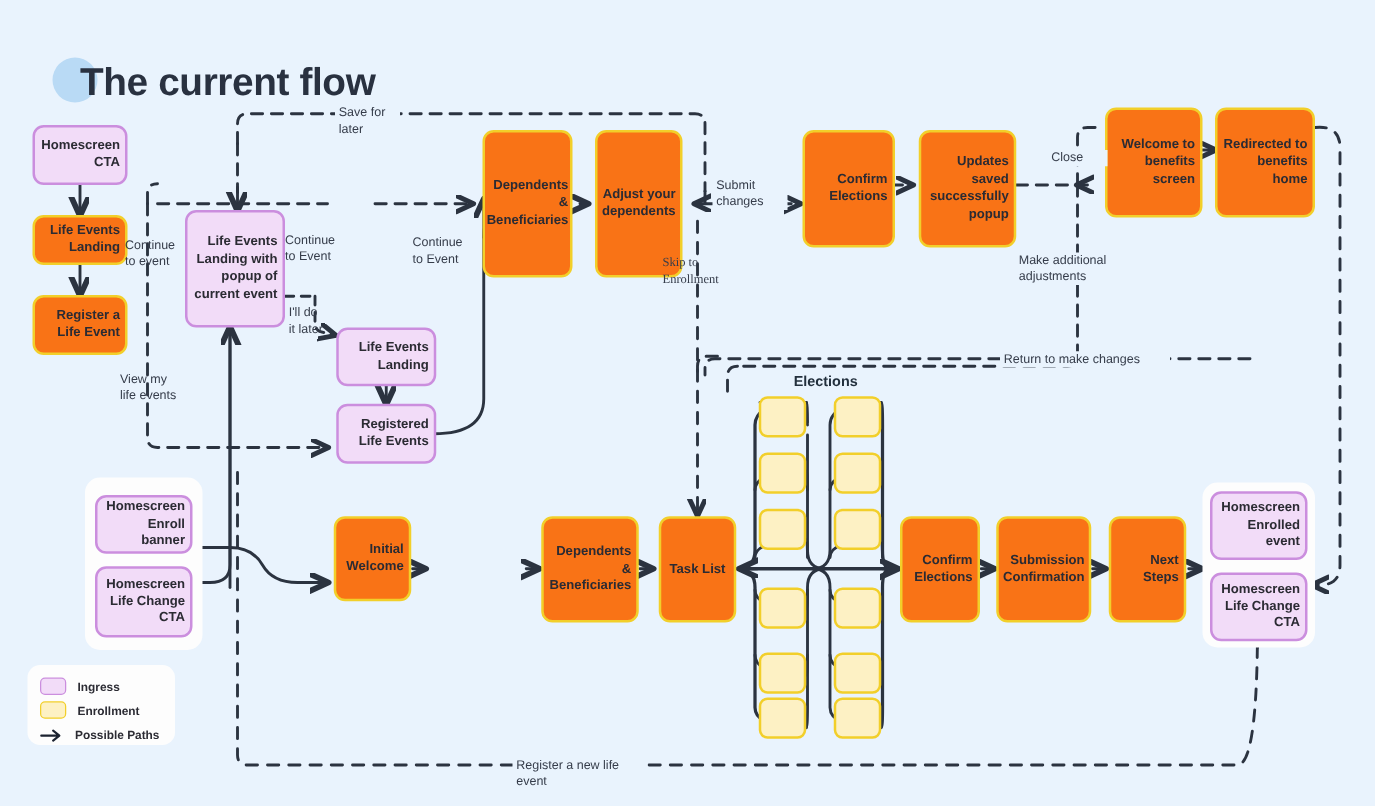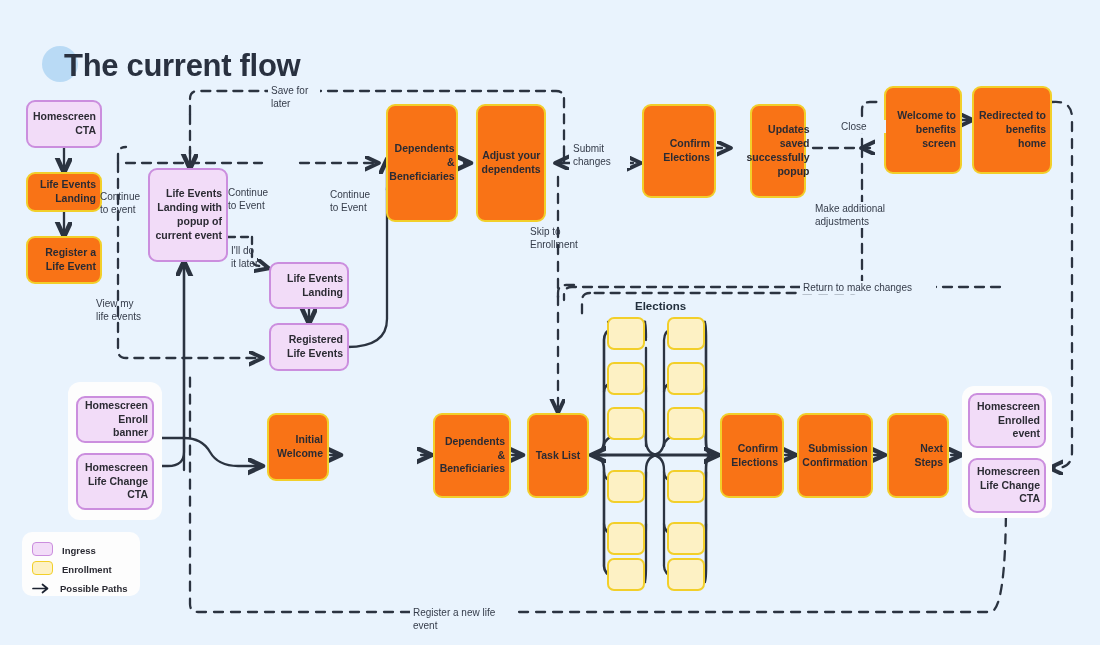--- a/index.html
+++ b/index.html
@@ -179,21 +179,21 @@
   <div class="node touch" style="left:26px;top:236px;width:76px;height:48px;">Register a Life Event</div>
 
   <div class="node ingress" style="left:148px;top:168px;width:80px;height:94px;">Life Events Landing with popup of current event</div>
 
   <div class="node ingress" style="left:269px;top:262px;width:80px;height:47px;">Life Events Landing</div>
   <div class="node ingress" style="left:269px;top:323px;width:80px;height:48px;">Registered Life Events</div>
 
   <div class="node touch" style="left:386px;top:104px;width:72px;height:118px;">Dependents &amp; Beneficiaries</div>
   <div class="node touch" style="left:476px;top:104px;width:70px;height:118px;">Adjust your dependents</div>
   <div class="node touch" style="left:642px;top:104px;width:74px;height:94px;">Confirm Elections</div>
-  <div class="node touch" style="left:750px;top:104px;width:56px;height:94px;">Updates saved successfully popup</div>
+  <div class="node touch" style="left:735px;top:104px;width:78px;height:94px;">Updates saved successfully popup</div>
   <div class="node touch" style="left:884px;top:86px;width:78px;height:88px;">Welcome to benefits screen</div>
   <div class="node touch" style="left:972px;top:86px;width:80px;height:88px;">Redirected to benefits home</div>
 
   <div class="group-card" style="left:68px;top:382px;width:94px;height:138px;"></div>
   <div class="node ingress" style="left:76px;top:396px;width:78px;height:47px;">Homescreen Enroll banner</div>
   <div class="node ingress" style="left:76px;top:453px;width:78px;height:57px;">Homescreen Life Change CTA</div>
 
   <div class="node touch" style="left:267px;top:413px;width:62px;height:68px;">Initial Welcome</div>
   <div class="node touch" style="left:433px;top:413px;width:78px;height:85px;">Dependents &amp; Beneficiaries</div>
   <div class="node touch" style="left:527px;top:413px;width:62px;height:85px;">Task List</div>
@@ -227,21 +227,21 @@
   <div class="elabel" style="left:228px;top:186px;width:54px;">Continue
 to Event</div>
   <div class="elabel" style="left:330px;top:188px;width:54px;">Continue
 to Event</div>
   <div class="elabel" style="left:231px;top:244px;width:42px;">I'll do
 it later</div>
   <div class="elabel" style="left:96px;top:297px;width:58px;">View my
 life events</div>
   <div class="elabel bg" style="left:570px;top:142px;width:54px;">Submit
 changes</div>
-  <div class="elabel" style="left:530px;top:225px;width:56px;">Skip to
+  <div class="elabel" style="left:530px;top:204px;width:56px;font-family:Liberation Serif, serif;">Skip to
 Enrollment</div>
   <div class="elabel bg" style="left:838px;top:120px;width:42px;">Close</div>
   <div class="elabel bg" style="left:812px;top:202px;width:98px;">Make additional
 adjustments</div>
   <div class="elabel bg" style="left:800px;top:281px;width:130px;">Return to make changes</div>
   <div class="elabel bg" style="left:410px;top:606px;width:102px;">Register a new life event</div>
 
   <div id="legend">
     <div class="lg-row">
       <div class="lg-sw ingress"></div>

